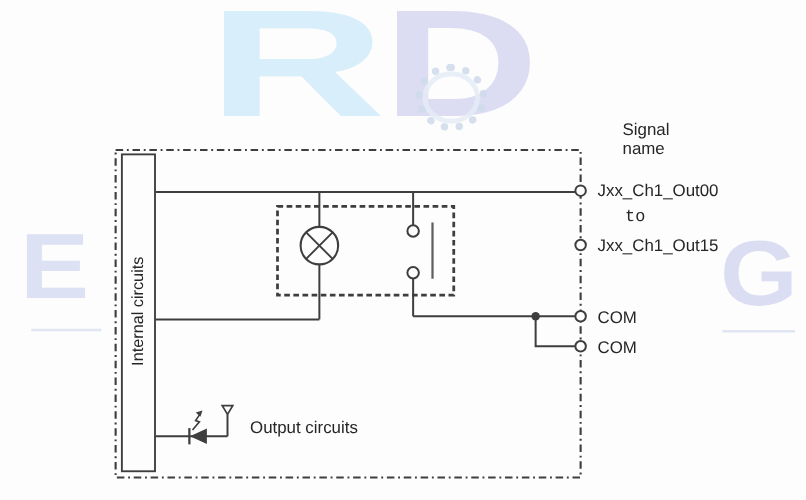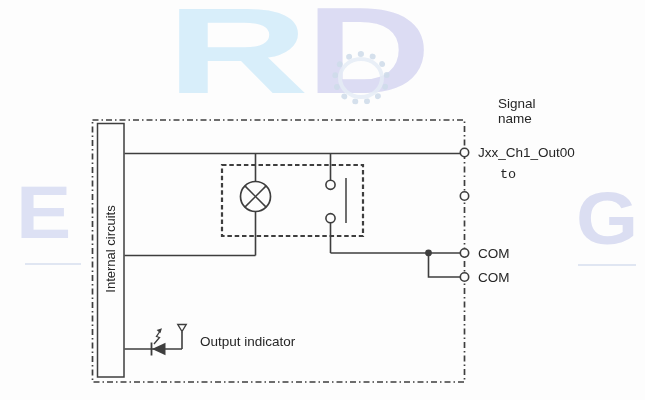--- a/index.html
+++ b/index.html
@@ -97,18 +97,19 @@
     <circle cx="464.5" cy="253" r="4.2" fill="#fdfdfd" stroke="#3e3e3e" stroke-width="1.6"></circle>
     <circle cx="464.5" cy="277" r="4.2" fill="#fdfdfd" stroke="#3e3e3e" stroke-width="1.6"></circle>
   </svg>
 
   <div class="lbl lbl-signal">
     <div>Signal</div>
     <div>name</div>
   </div>
   <div class="lbl lbl-out00">Jxx_Ch1_Out00</div>
   <div class="lbl lbl-to">to</div>
+  <div class="lbl lbl-out15">Jxx_Ch1_Out15</div>
   <div class="lbl lbl-com1">COM</div>
   <div class="lbl lbl-com2">COM</div>
-  <div class="lbl lbl-outind">Output indicator</div>
+  <div class="lbl lbl-outind">Output circuits</div>
   <div class="lbl lbl-internal">Internal circuits</div>
 
 </div>
 
 </body></html>

